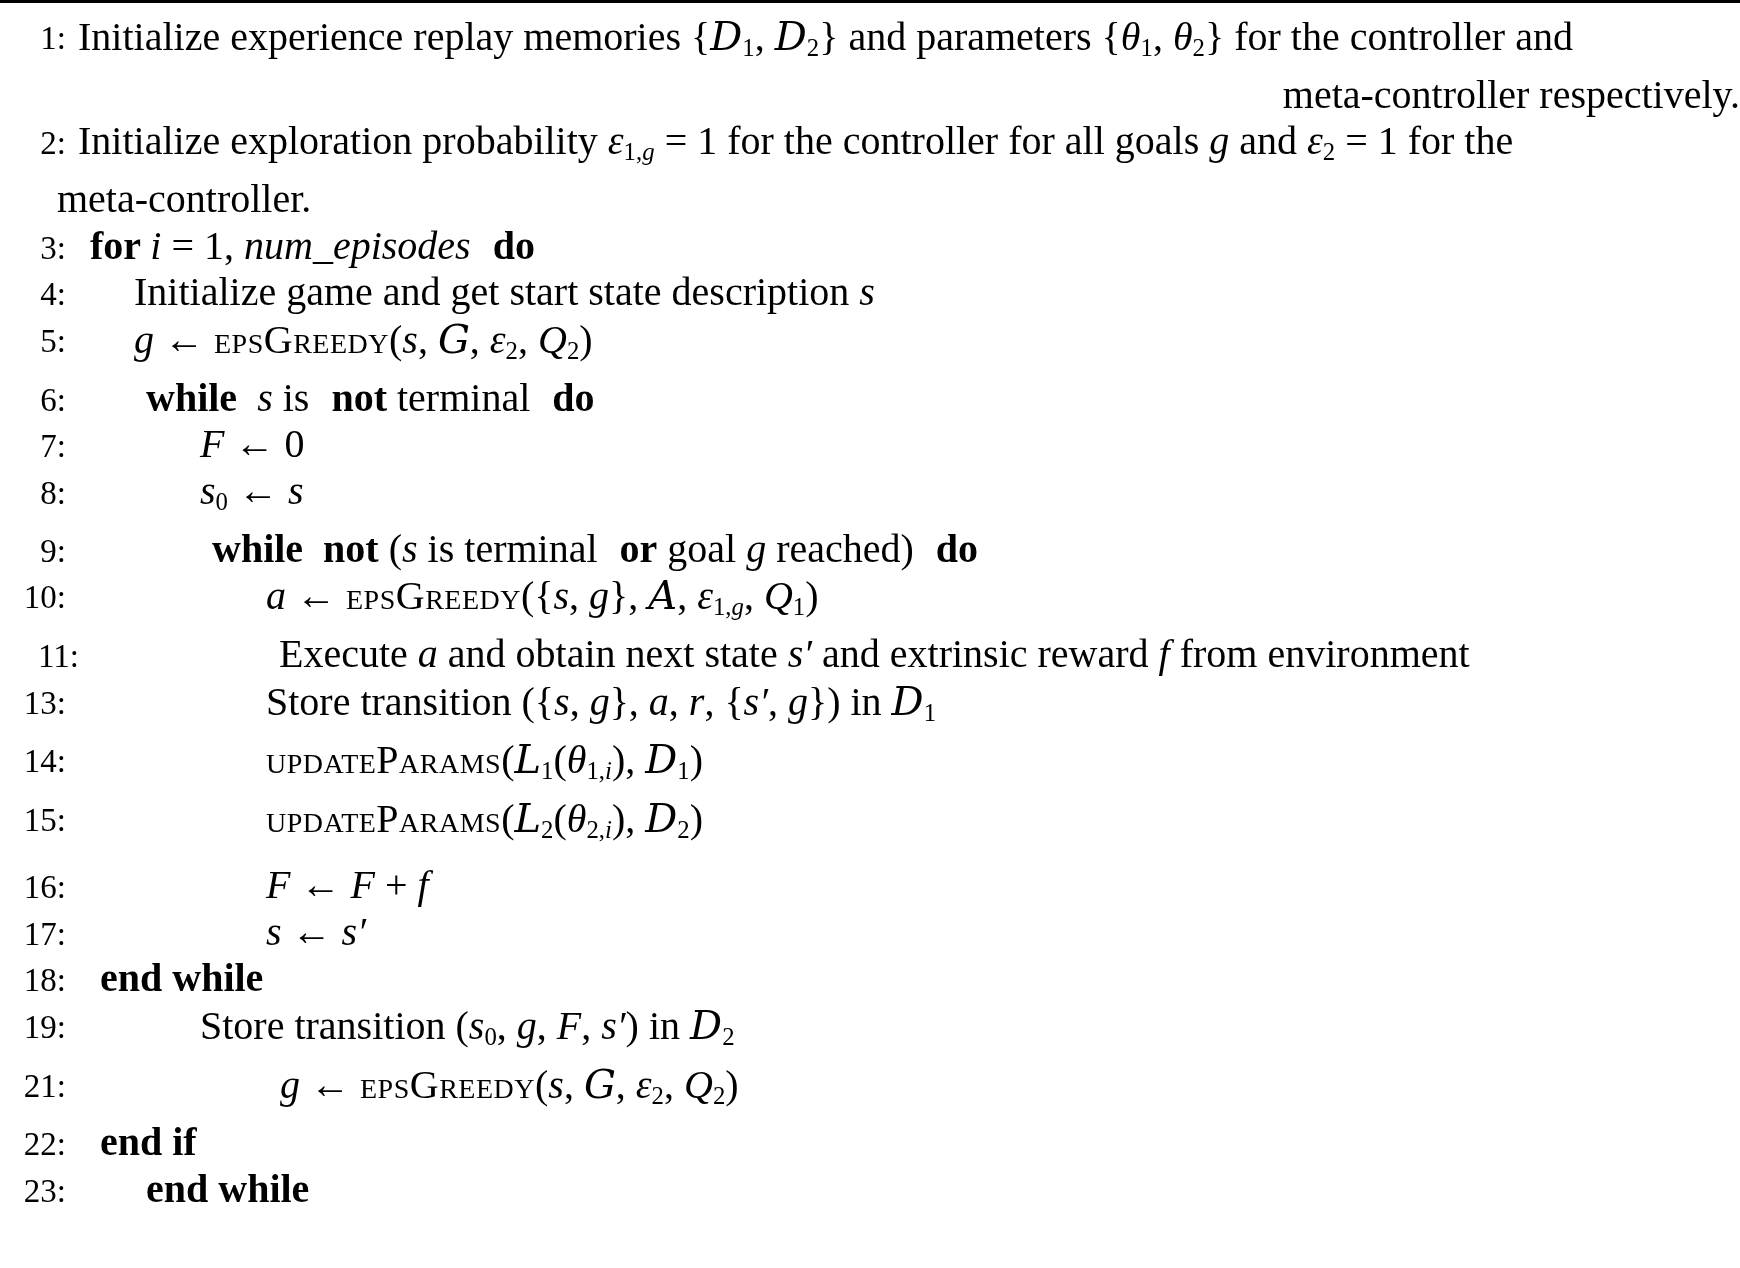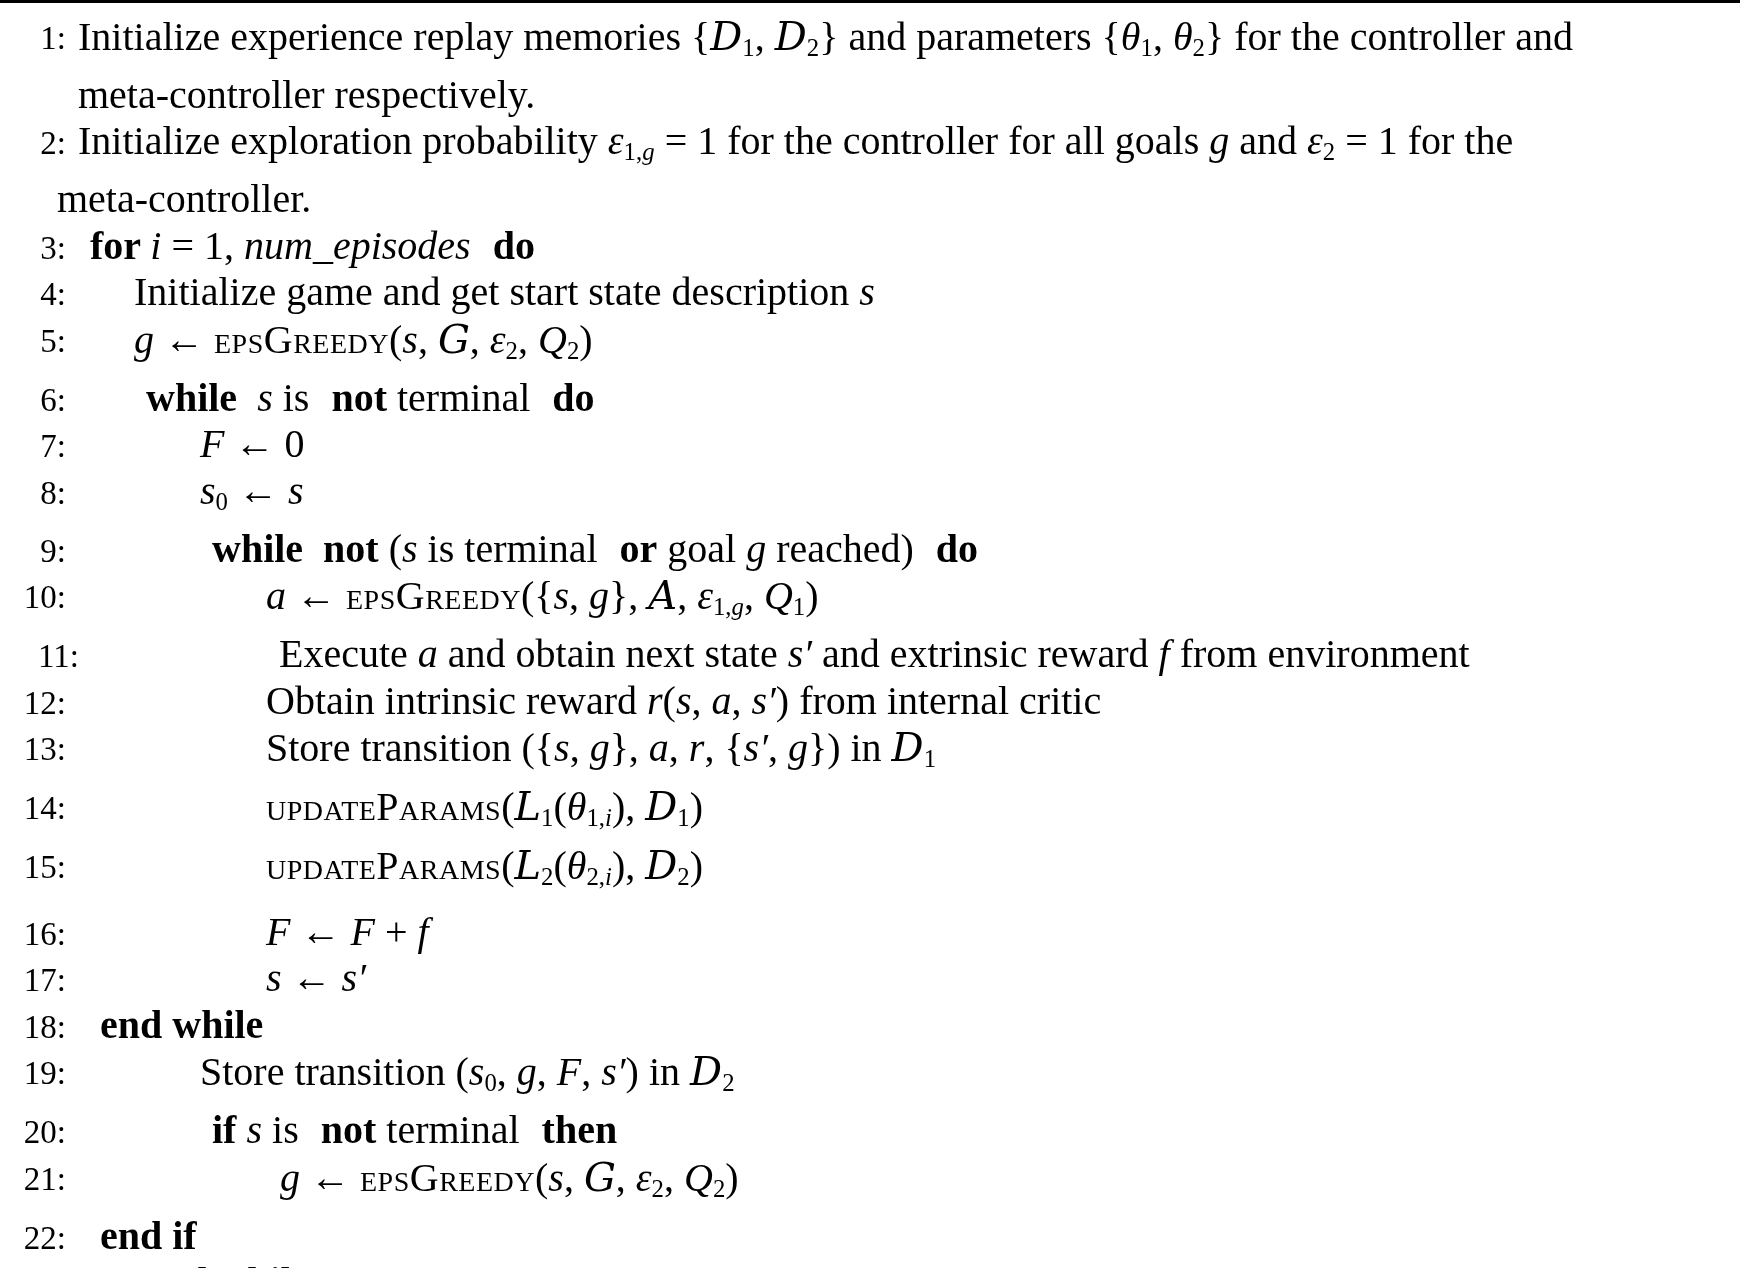--- a/index.html
+++ b/index.html
@@ -23,38 +23,36 @@
   .seg-sub{font-size:0.62em;vertical-align:-0.25em;}
   .seg-subi{font-size:0.62em;vertical-align:-0.25em;font-style:italic;}
 </style>
 </head>
 <body>
 
 <div class="toprule"></div>
 <div class="algo">
   <div id="lines-container">
       <div class="row" style="padding-left: 78px;"><span class="num">1:</span><span class="seg-r">Initialize experience replay memories </span><span class="seg-r">{</span><span class="seg-cal">D</span><span class="seg-sub">1</span><span class="seg-r">, </span><span class="seg-cal">D</span><span class="seg-sub">2</span><span class="seg-r">} and parameters </span><span class="seg-r">{</span><span class="seg-i">θ</span><span class="seg-sub">1</span><span class="seg-r">, </span><span class="seg-i">θ</span><span class="seg-sub">2</span><span class="seg-r">} for the controller and</span></div>
-      <div class="row" style="padding-left: 78px;"><span class="seg-r">meta-controller respectively.</span></div>
+      <div class="row" style="padding-left: 78px; text-align: right;"><span class="seg-r">meta-controller respectively.</span></div>
       <div class="row" style="padding-left: 78px;"><span class="num">2:</span><span class="seg-r">Initialize exploration probability </span><span class="seg-i">ε</span><span class="seg-sub">1,</span><span class="seg-subi">g</span><span class="seg-r"> = 1 for the controller for all goals </span><span class="seg-i">g</span><span class="seg-r"> and </span><span class="seg-i">ε</span><span class="seg-sub">2</span><span class="seg-r"> = 1 for the</span></div>
       <div class="row" style="padding-left: 57px;"><span class="seg-r">meta-controller.</span></div>
       <div class="row" style="padding-left: 78px;"><span class="num">3:</span><span class="seg-b">for </span><span class="seg-i">i</span><span class="seg-r"> = 1, </span><span class="seg-i">num_episodes</span><span class="seg-b"> do</span></div>
       <div class="row" style="padding-left: 134px;"><span class="num">4:</span><span class="seg-r">Initialize game and get start state description </span><span class="seg-i">s</span></div>
       <div class="row" style="padding-left: 134px;"><span class="num">5:</span><span class="seg-i">g</span><span class="seg-r"> ← </span><span class="seg-sc">epsGreedy</span><span class="seg-r">(</span><span class="seg-i">s</span><span class="seg-r">, </span><span class="seg-cal">G</span><span class="seg-r">, </span><span class="seg-i">ε</span><span class="seg-sub">2</span><span class="seg-r">, </span><span class="seg-i">Q</span><span class="seg-sub">2</span><span class="seg-r">)</span></div>
       <div class="row" style="padding-left: 134px;"><span class="num">6:</span><span class="seg-b">while </span><span class="seg-r">&nbsp;</span><span class="seg-i">s</span><span class="seg-r"> is </span><span class="seg-b">not</span><span class="seg-r"> terminal </span><span class="seg-b">do</span></div>
       <div class="row" style="padding-left: 200px;"><span class="num">7:</span><span class="seg-i">F</span><span class="seg-r"> ← 0</span></div>
       <div class="row" style="padding-left: 200px;"><span class="num">8:</span><span class="seg-i">s</span><span class="seg-sub">0</span><span class="seg-r"> ← </span><span class="seg-i">s</span></div>
       <div class="row" style="padding-left: 200px;"><span class="num">9:</span><span class="seg-b">while&nbsp; not </span><span class="seg-r">(</span><span class="seg-i">s</span><span class="seg-r"> is terminal </span><span class="seg-b">or</span><span class="seg-r"> goal </span><span class="seg-i">g</span><span class="seg-r"> reached) </span><span class="seg-b">do</span></div>
       <div class="row" style="padding-left: 266px;"><span class="num">10:</span><span class="seg-i">a</span><span class="seg-r"> ← </span><span class="seg-sc">epsGreedy</span><span class="seg-r">({</span><span class="seg-i">s</span><span class="seg-r">, </span><span class="seg-i">g</span><span class="seg-r">}, </span><span class="seg-cal">A</span><span class="seg-r">, </span><span class="seg-i">ε</span><span class="seg-sub">1,</span><span class="seg-subi">g</span><span class="seg-r">, </span><span class="seg-i">Q</span><span class="seg-sub">1</span><span class="seg-r">)</span></div>
       <div class="row" style="padding-left: 266px; margin-left: 13px;"><span class="num">11:</span><span class="seg-r">Execute </span><span class="seg-i">a</span><span class="seg-r"> and obtain next state </span><span class="seg-i">s′</span><span class="seg-r"> and extrinsic reward </span><span class="seg-i">f</span><span class="seg-r"> from environment</span></div>
-      <div class="row" style="padding-left: 266px;"><span class="num">12:</span><span class="seg-r">Obtain intrinsic reward </span><span class="seg-i">r</span><span class="seg-r">(</span><span class="seg-i">s</span><span class="seg-r">, </span><span class="seg-i">a</span><span class="seg-r">, </span><span class="seg-i">s′</span><span class="seg-r">) from internal critic</span></div>
       <div class="row" style="padding-left: 266px;"><span class="num">13:</span><span class="seg-r">Store transition ({</span><span class="seg-i">s</span><span class="seg-r">, </span><span class="seg-i">g</span><span class="seg-r">}, </span><span class="seg-i">a</span><span class="seg-r">, </span><span class="seg-i">r</span><span class="seg-r">, {</span><span class="seg-i">s′</span><span class="seg-r">, </span><span class="seg-i">g</span><span class="seg-r">}) in </span><span class="seg-cal">D</span><span class="seg-sub">1</span></div>
       <div class="row" style="padding-left: 266px;"><span class="num">14:</span><span class="seg-sc">updateParams</span><span class="seg-r">(</span><span class="seg-cal">L</span><span class="seg-sub">1</span><span class="seg-r">(</span><span class="seg-i">θ</span><span class="seg-sub">1,</span><span class="seg-subi">i</span><span class="seg-r">), </span><span class="seg-cal">D</span><span class="seg-sub">1</span><span class="seg-r">)</span></div>
       <div class="row" style="padding-left: 266px;"><span class="num">15:</span><span class="seg-sc">updateParams</span><span class="seg-r">(</span><span class="seg-cal">L</span><span class="seg-sub">2</span><span class="seg-r">(</span><span class="seg-i">θ</span><span class="seg-sub">2,</span><span class="seg-subi">i</span><span class="seg-r">), </span><span class="seg-cal">D</span><span class="seg-sub">2</span><span class="seg-r">)</span></div>
       <div class="row" style="padding-left: 266px; margin-top: 8px;"><span class="num">16:</span><span class="seg-i">F</span><span class="seg-r"> ← </span><span class="seg-i">F</span><span class="seg-r"> + </span><span class="seg-i">f</span></div>
       <div class="row" style="padding-left: 266px;"><span class="num">17:</span><span class="seg-i">s</span><span class="seg-r"> ← </span><span class="seg-i">s′</span></div>
       <div class="row" style="padding-left: 88px;"><span class="num">18:</span><span class="seg-b">end while</span></div>
       <div class="row" style="padding-left: 200px;"><span class="num">19:</span><span class="seg-r">Store transition (</span><span class="seg-i">s</span><span class="seg-sub">0</span><span class="seg-r">, </span><span class="seg-i">g</span><span class="seg-r">, </span><span class="seg-i">F</span><span class="seg-r">, </span><span class="seg-i">s′</span><span class="seg-r">) in </span><span class="seg-cal">D</span><span class="seg-sub">2</span></div>
-      <div class="row" style="padding-left: 200px;"><span class="num">20:</span><span class="seg-b">if </span><span class="seg-i">s</span><span class="seg-r"> is </span><span class="seg-b">not</span><span class="seg-r"> terminal </span><span class="seg-b">then</span></div>
       <div class="row" style="padding-left: 280px;"><span class="num">21:</span><span class="seg-i">g</span><span class="seg-r"> ← </span><span class="seg-sc">epsGreedy</span><span class="seg-r">(</span><span class="seg-i">s</span><span class="seg-r">, </span><span class="seg-cal">G</span><span class="seg-r">, </span><span class="seg-i">ε</span><span class="seg-sub">2</span><span class="seg-r">, </span><span class="seg-i">Q</span><span class="seg-sub">2</span><span class="seg-r">)</span></div>
       <div class="row" style="padding-left: 88px;"><span class="num">22:</span><span class="seg-b">end if</span></div>
       <div class="row" style="padding-left: 134px;"><span class="num">23:</span><span class="seg-b">end while</span></div>
     </div>
 </div>
 
 </body></html>

